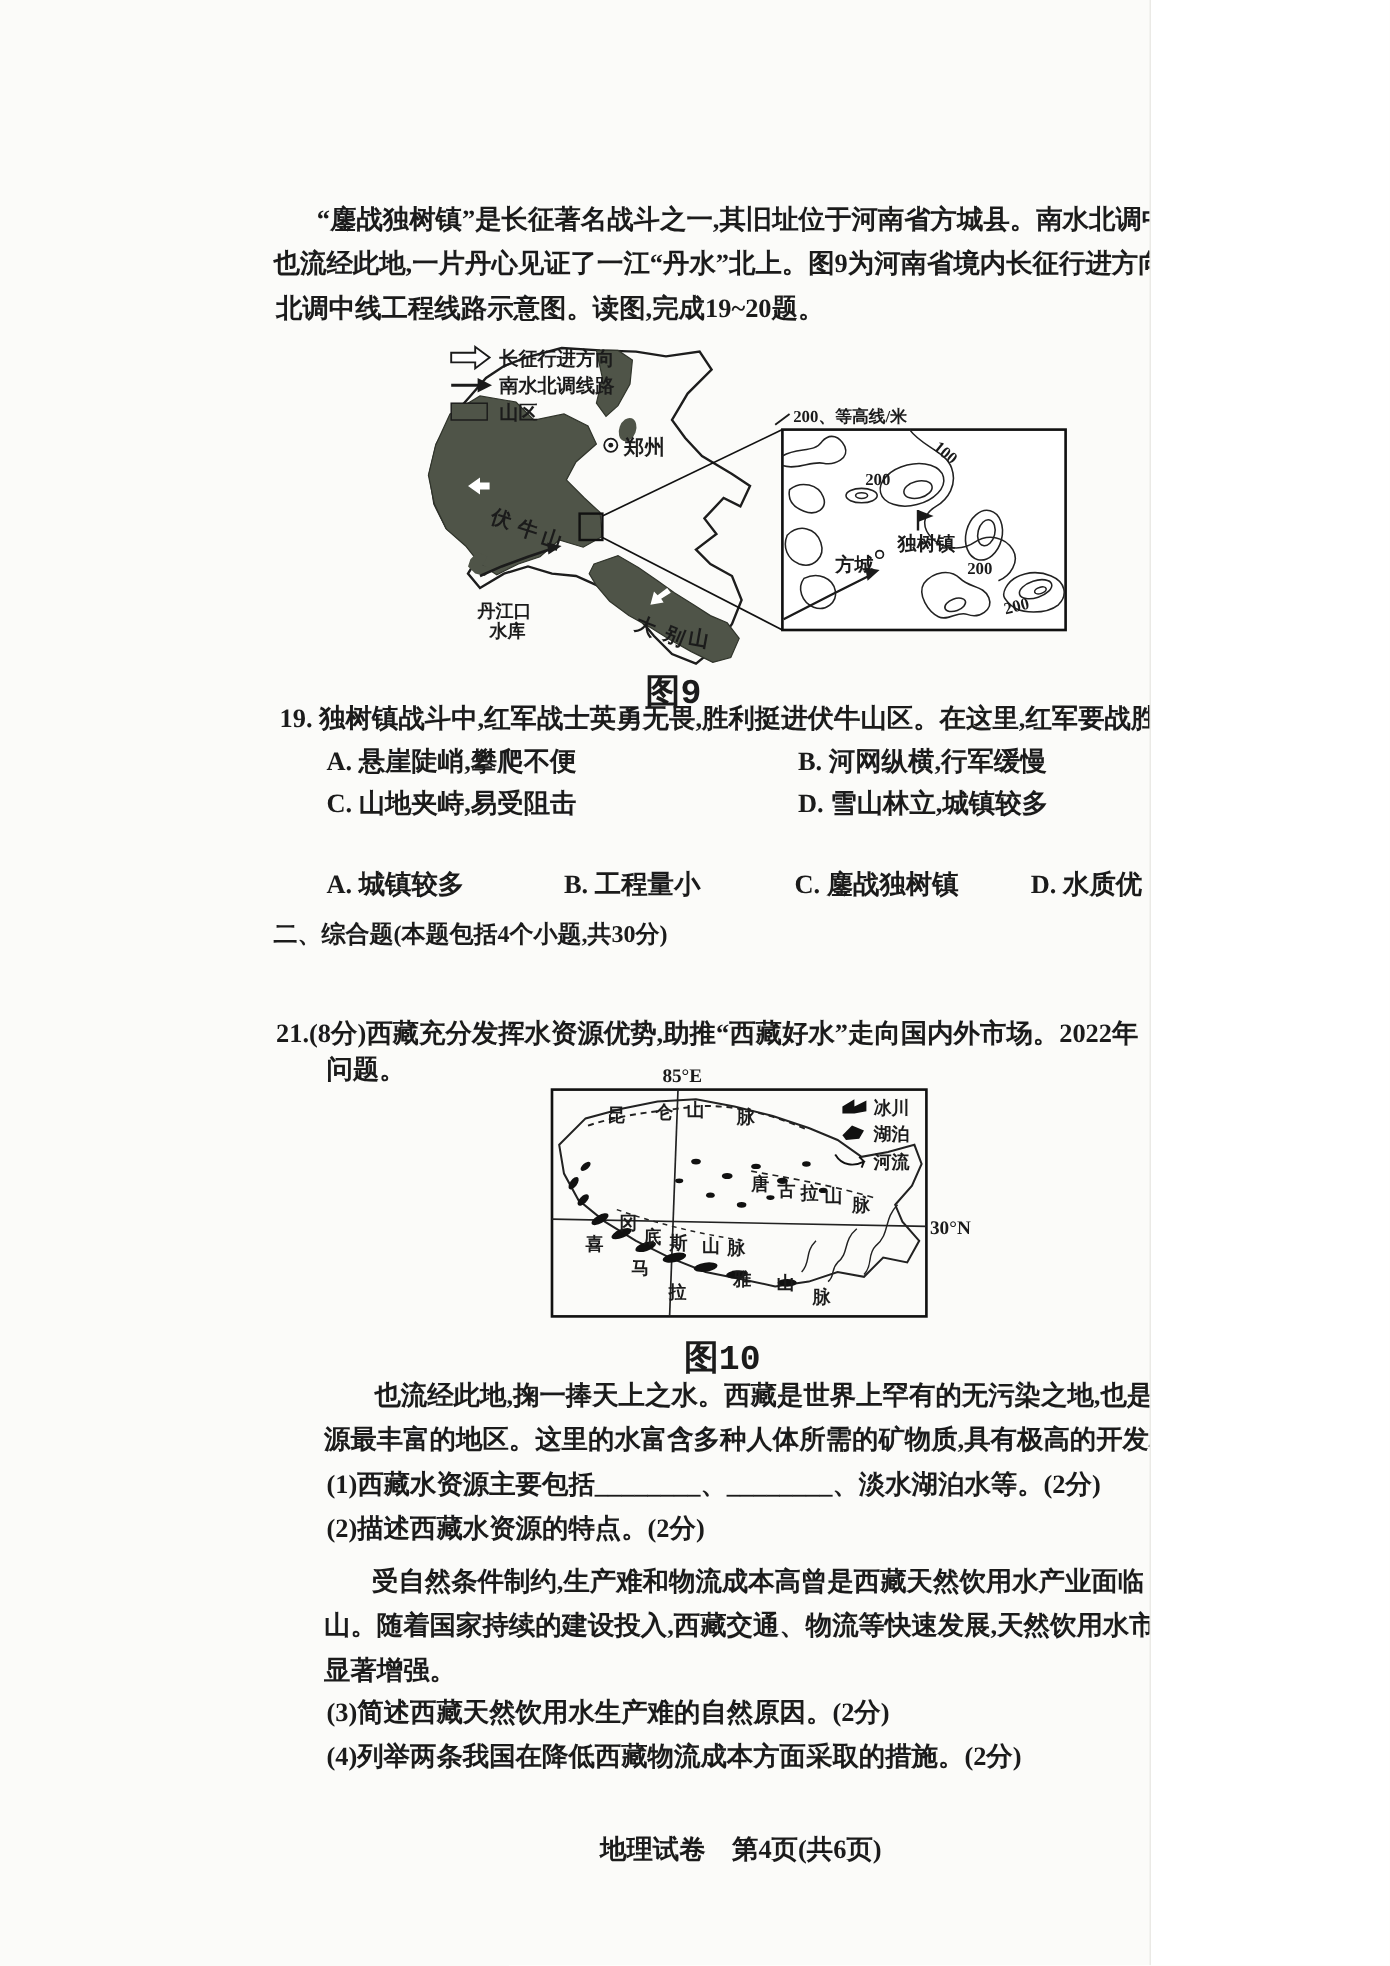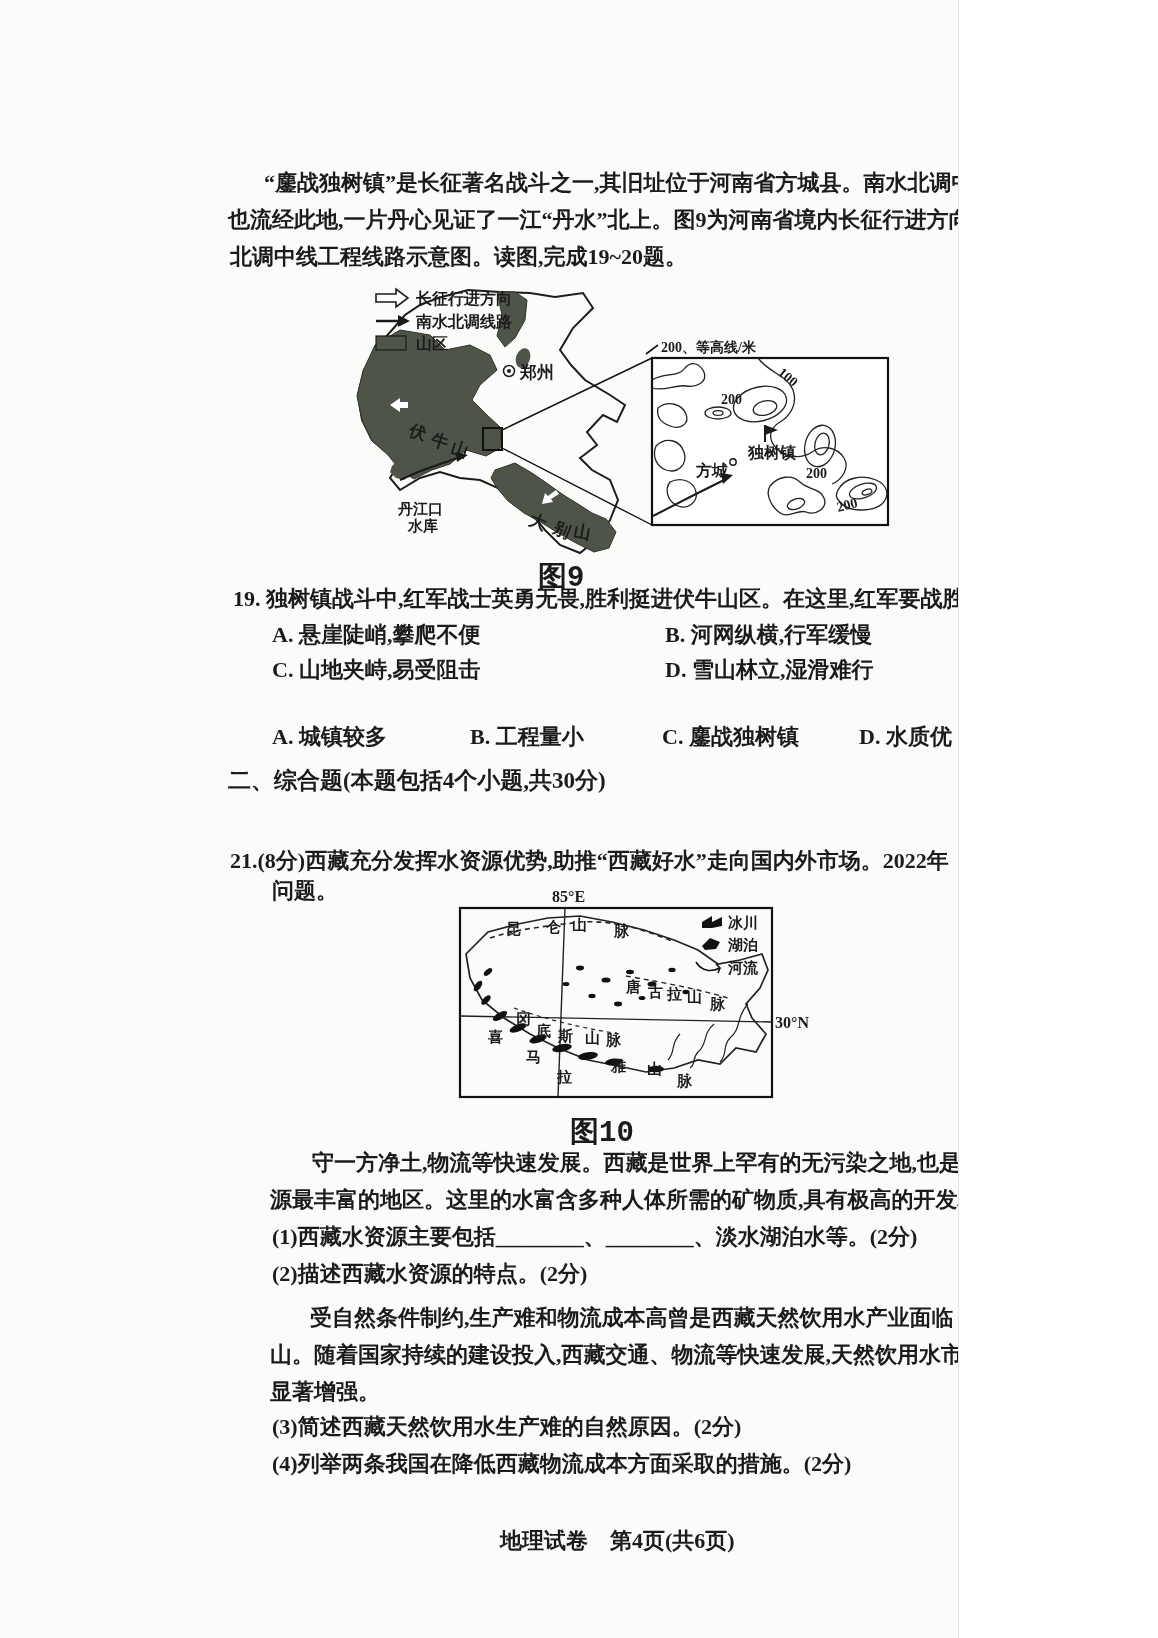--- a/index.html
+++ b/index.html
@@ -102,28 +102,28 @@
     <line x1="425" y1="157" x2="425" y2="174" stroke="#1b1b1b" stroke-width="2"></line>
     <polygon points="425,157 438,162 425,167" fill="#1b1b1b"></polygon>
     <text x="408" y="190" font-size="16">独树镇</text>
   </svg>
   <div class="cap" style="left:538px;top:557px">图9</div>
 
   <div class="ln" style="left:233px;top:586px">19. 独树镇战斗中,红军战士英勇无畏,胜利挺进伏牛山区。在这里,红军要战胜的</div>
   <div class="ln" style="left:272px;top:622px">A. 悬崖陡峭,攀爬不便</div>
   <div class="ln" style="left:665px;top:622px">B. 河网纵横,行军缓慢</div>
   <div class="ln" style="left:272px;top:657px">C. 山地夹峙,易受阻击</div>
-  <div class="ln" style="left:665px;top:657px">D. 雪山林立,湿滑难行</div>
+  <div class="ln" style="left:665px;top:657px">D. 雪山林立,城镇较多</div>
 
   <div class="ln" style="left:272px;top:724px">A. 城镇较多</div>
   <div class="ln" style="left:470px;top:724px">B. 工程量小</div>
   <div class="ln" style="left:662px;top:724px">C. 鏖战独树镇</div>
   <div class="ln" style="left:859px;top:724px">D. 水质优</div>
 
-  <div class="ln" style="left:228px;top:768px;font-size:23px">二、综合题(本题包括4个小题,共30分)</div>
+  <div class="ln" style="left:228px;top:768px;font-size:20px">二、综合题(本题包括4个小题,共30分)</div>
 
   <div class="ln" style="left:230px;top:848px">21.(8分)西藏充分发挥水资源优势,助推“西藏好水”走向国内外市场。2022年</div>
   <div class="ln" style="left:272px;top:878px">问题。</div>
 
   <svg style="position:absolute;left:430px;top:876px" width="400" height="232" viewBox="0 0 400 232">
     <text x="122" y="26" font-size="16">85°E</text>
     <rect x="30" y="32" width="312" height="189" fill="none" stroke="#111" stroke-width="2.2"></rect>
     <line x1="135" y1="32" x2="128" y2="221" stroke="#222" stroke-width="1.4"></line>
     <line x1="30" y1="140" x2="342" y2="146" stroke="#222" stroke-width="1.4"></line>
     <text x="345" y="152" font-size="16">30°N</text>
@@ -189,21 +189,21 @@
     <text x="176" y="169" font-size="15">脉</text>
     <text x="58" y="166" font-size="15">喜</text>
     <text x="96" y="186" font-size="15">马</text>
     <text x="127" y="206" font-size="15">拉</text>
     <text x="181" y="195" font-size="15">雅</text>
     <text x="217" y="198" font-size="15">山</text>
     <text x="247" y="210" font-size="15">脉</text>
   </svg>
   <div class="cap" style="left:570px;top:1112px">图10</div>
 
-  <div class="ln" style="left:312px;top:1150px">守一方净土,物流等快速发展。西藏是世界上罕有的无污染之地,也是</div>
+  <div class="ln" style="left:312px;top:1150px">也流经此地,掬一捧天上之水。西藏是世界上罕有的无污染之地,也是</div>
   <div class="ln" style="left:270px;top:1187px">源最丰富的地区。这里的水富含多种人体所需的矿物质,具有极高的开发利</div>
 
   <div class="ln" style="left:272px;top:1224px">(1)西藏水资源主要包括________、________、淡水湖泊水等。(2分)</div>
   <div class="ln" style="left:272px;top:1261px">(2)描述西藏水资源的特点。(2分)</div>
 
   <div class="ln" style="left:310px;top:1305px">受自然条件制约,生产难和物流成本高曾是西藏天然饮用水产业面临</div>
   <div class="ln" style="left:270px;top:1342px">山。随着国家持续的建设投入,西藏交通、物流等快速发展,天然饮用水市</div>
   <div class="ln" style="left:270px;top:1379px">显著增强。</div>
 
   <div class="ln" style="left:272px;top:1414px">(3)简述西藏天然饮用水生产难的自然原因。(2分)</div>

